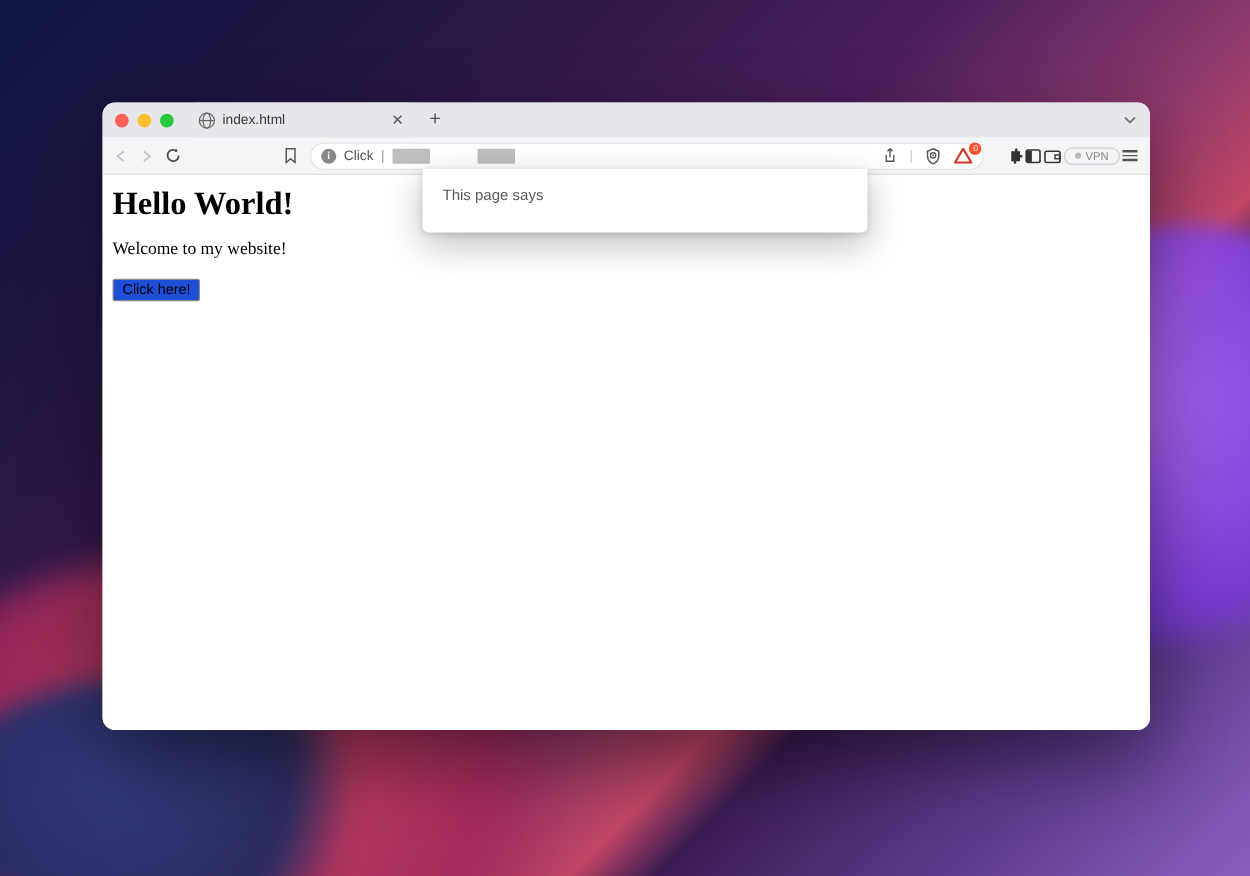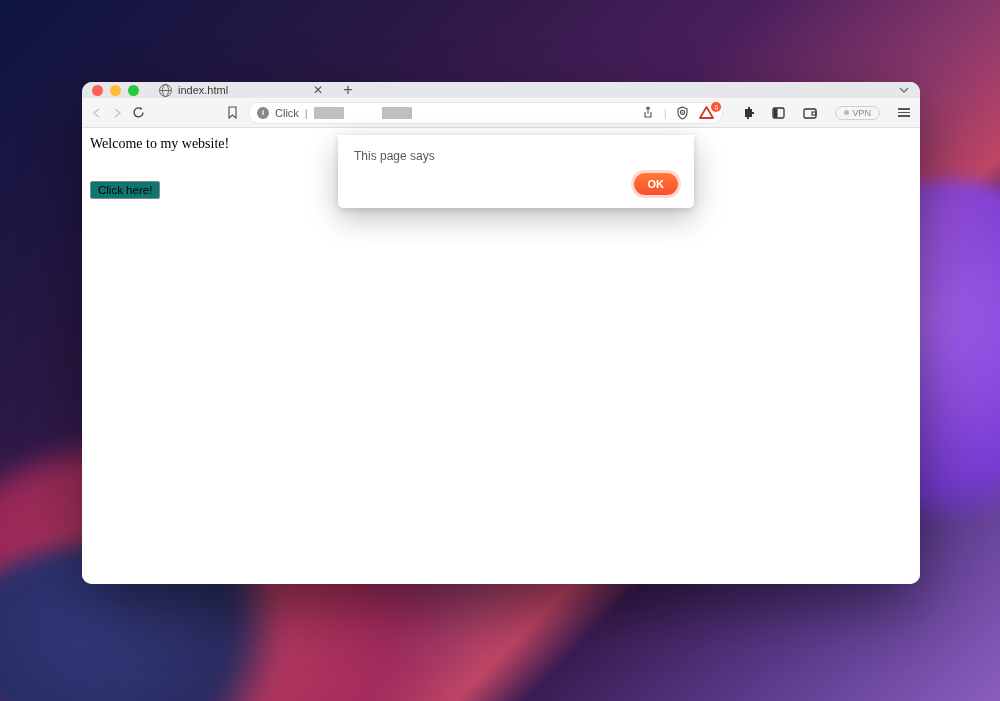--- a/index.html
+++ b/index.html
@@ -21,21 +21,21 @@
       width: 838px;
       height: 502px;
       background: #fff;
       border-radius: 10px;
       box-shadow: 0 22px 60px rgba(0,0,0,0.45);
       overflow: hidden;
       display: flex;
       flex-direction: column;
     }
     .tabbar {
-      height: 16px;
+      height: 28px;
       background: #e6e7ea;
       display: flex;
       align-items: center;
       padding: 0 10px;
       gap: 8px;
       position: relative;
     }
     .traffic { display:flex; gap:7px; align-items:center; margin-right:6px;}
     .tl { width:11px; height:11px; border-radius:50%; }
     .tl.red{background:#ff5f57;} .tl.yellow{background:#febc2e;} .tl.green{background:#28c840;}
@@ -70,31 +70,31 @@
       display:flex; align-items:center; padding:0 8px; gap:6px;
       font-size:11px; color:#555; border:1px solid #e5e5e8;
       position:relative;
     }
     .addr .info-icon{width:12px;height:12px;border-radius:50%;background:#888;color:#fff;font-size:8px;display:flex;align-items:center;justify-content:center;font-weight:bold;}
     .addr .redact{background:#bfbfbf;height:12px;border-radius:1px;}
     .addr-right{margin-left:auto;display:flex;gap:10px;align-items:center;color:#555;}
     .shield{position:relative;}
     .tri-icon{position:relative;color:#666;}
     .tri-icon .badge{position:absolute;top:-4px;right:-7px;width:10px;height:10px;border-radius:50%;background:#ff5030;color:#fff;font-size:7px;display:flex;align-items:center;justify-content:center;}
-    .toolbar-ext{display:flex;gap:18px;align-items:center;color:#444;margin-left:8px;}
+    .toolbar-ext{display:flex;gap:2px;align-items:center;color:#444;margin-left:8px;}
     .vpn{border:1px solid #d0d0d4;border-radius:10px;padding:1px 8px;font-size:9px;color:#888;display:flex;align-items:center;gap:3px;}
     .vpn-dot{width:5px;height:5px;border-radius:50%;background:#bbb;}
     .hamburger{display:flex;flex-direction:column;gap:2px;}
     .hamburger span{width:12px;height:1.5px;background:#555;}
     .content {
       flex:1; background:#fff; padding:8px; position:relative;
     }
     .content h1{font-family: "Times New Roman", serif; font-size:26px; font-weight:bold; margin-bottom:14px;}
-    .content p{font-family: "Times New Roman", serif; font-size:14px; margin-bottom:28px;}
-    .click-btn{font-family: Arial, sans-serif; font-size:11.5px; padding:2px 7px; background:#0f766e;border:1px solid #888;border-radius:2px;}
+    .content p{font-family: "Times New Roman", serif; font-size:14px; margin-bottom:14px;}
+    .click-btn{font-family: Arial, sans-serif; font-size:11.5px; padding:2px 7px; background:#1d4ed8;border:1px solid #888;border-radius:2px;}
     .dialog {
       position:absolute;
       left: 338px; top: 135px;
       width: 356px;
       background:#fff;
       border-radius: 0 0 5px 5px;
       box-shadow: 0 10px 30px rgba(0,0,0,0.25), 0 2px 6px rgba(0,0,0,0.12);
       padding: 14px 16px 13px 16px;
       font-size:12px;
       color:#3a3a3a;
@@ -213,23 +213,21 @@
       </span>
       <span class="hamburger">
           <span></span>
           <span></span>
           <span></span>
         </span>
     </div>
   </div>
 
   <div class="content">
+    <h1>Hello World!</h1>
     <p>Welcome to my website!</p>
     <button class="click-btn">Click here!</button>
   </div>
 </div>
 
 <div class="dialog">
   <div class="d-title">This page says</div>
-  <div class="d-actions">
-    <button class="ok-btn">OK</button>
-  </div>
 </div>
 
 </body></html>

